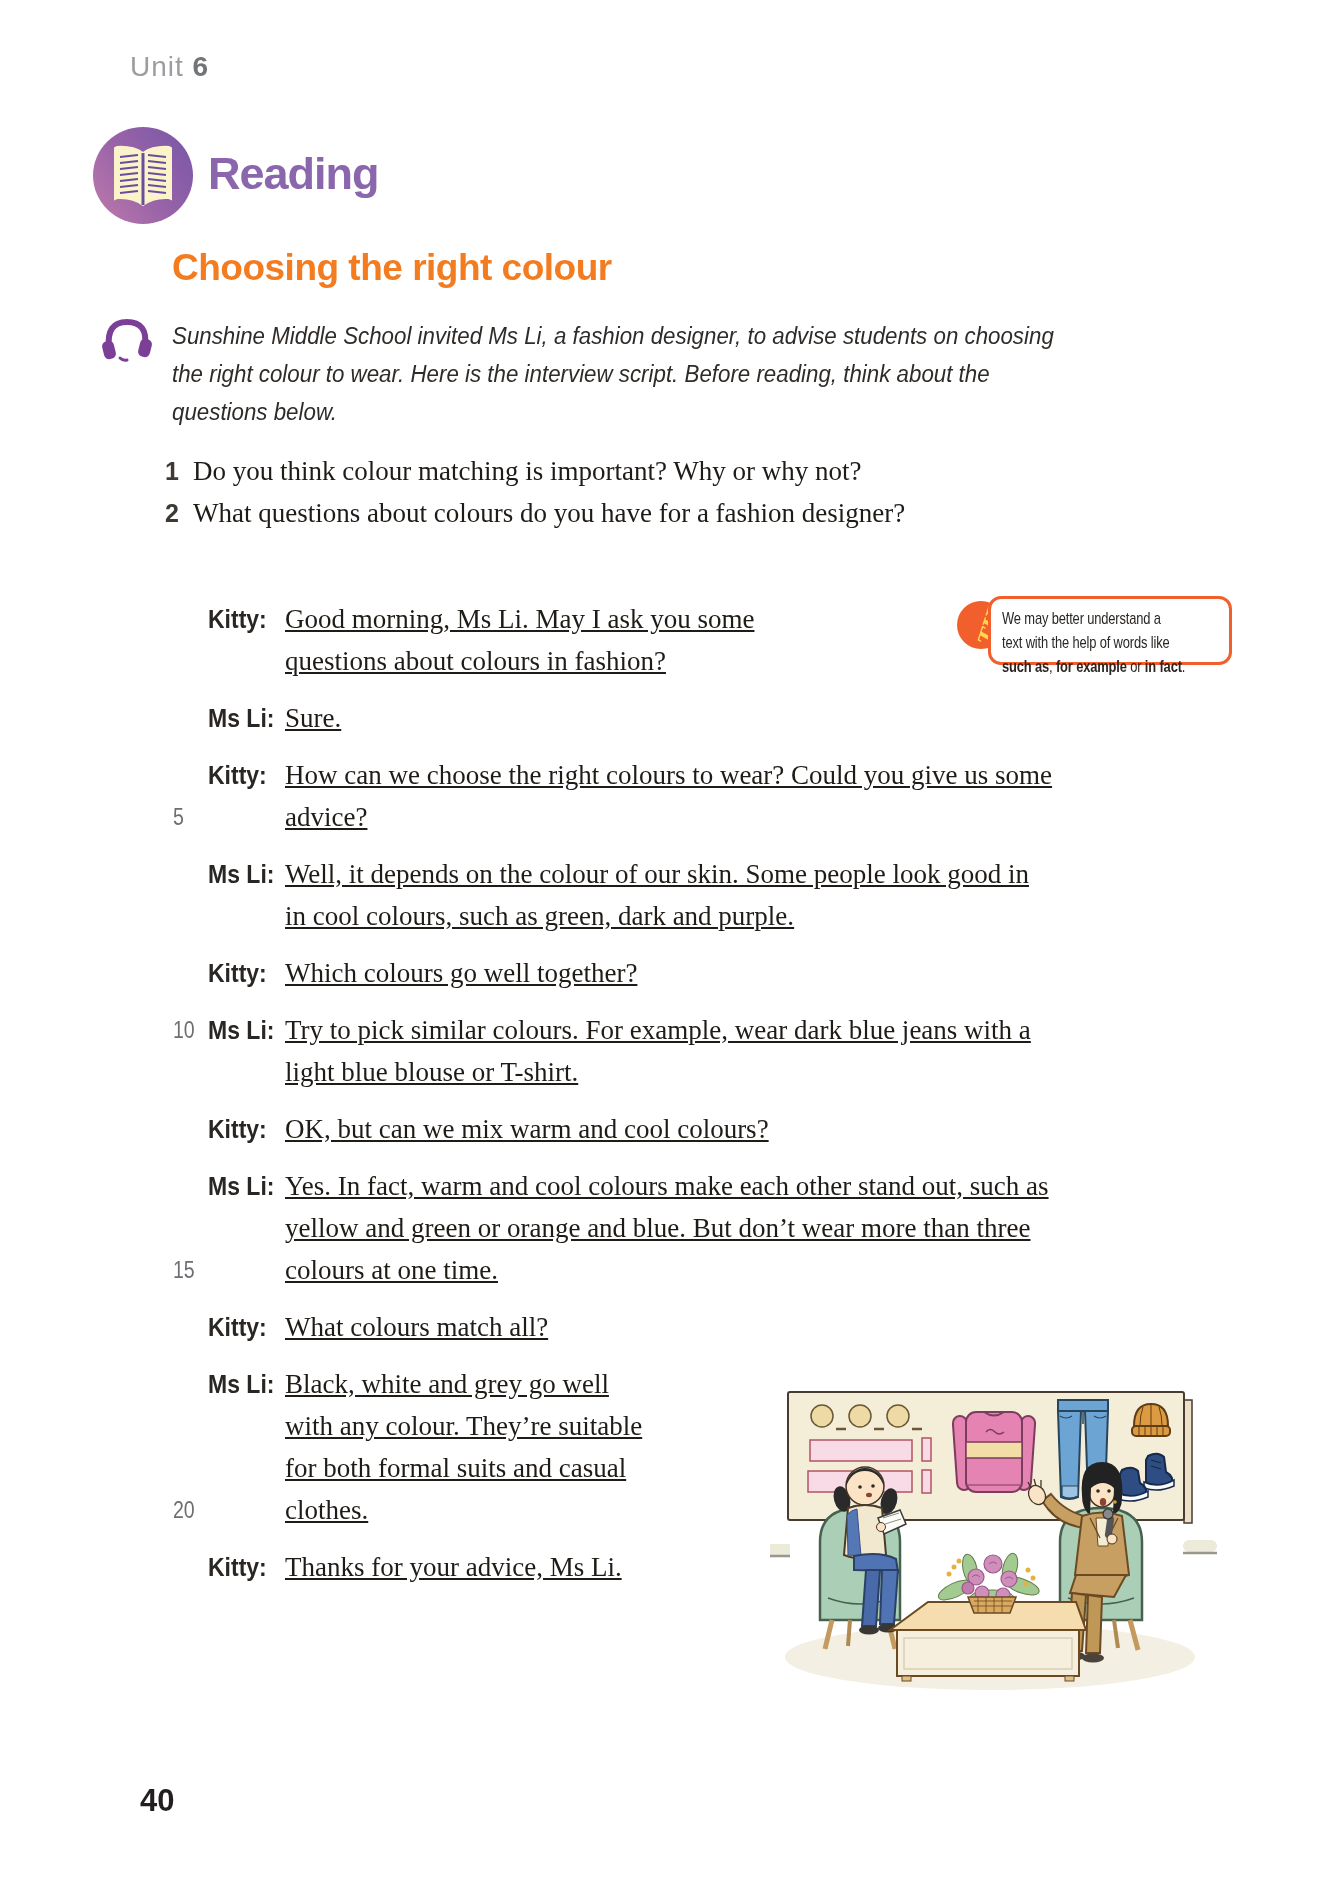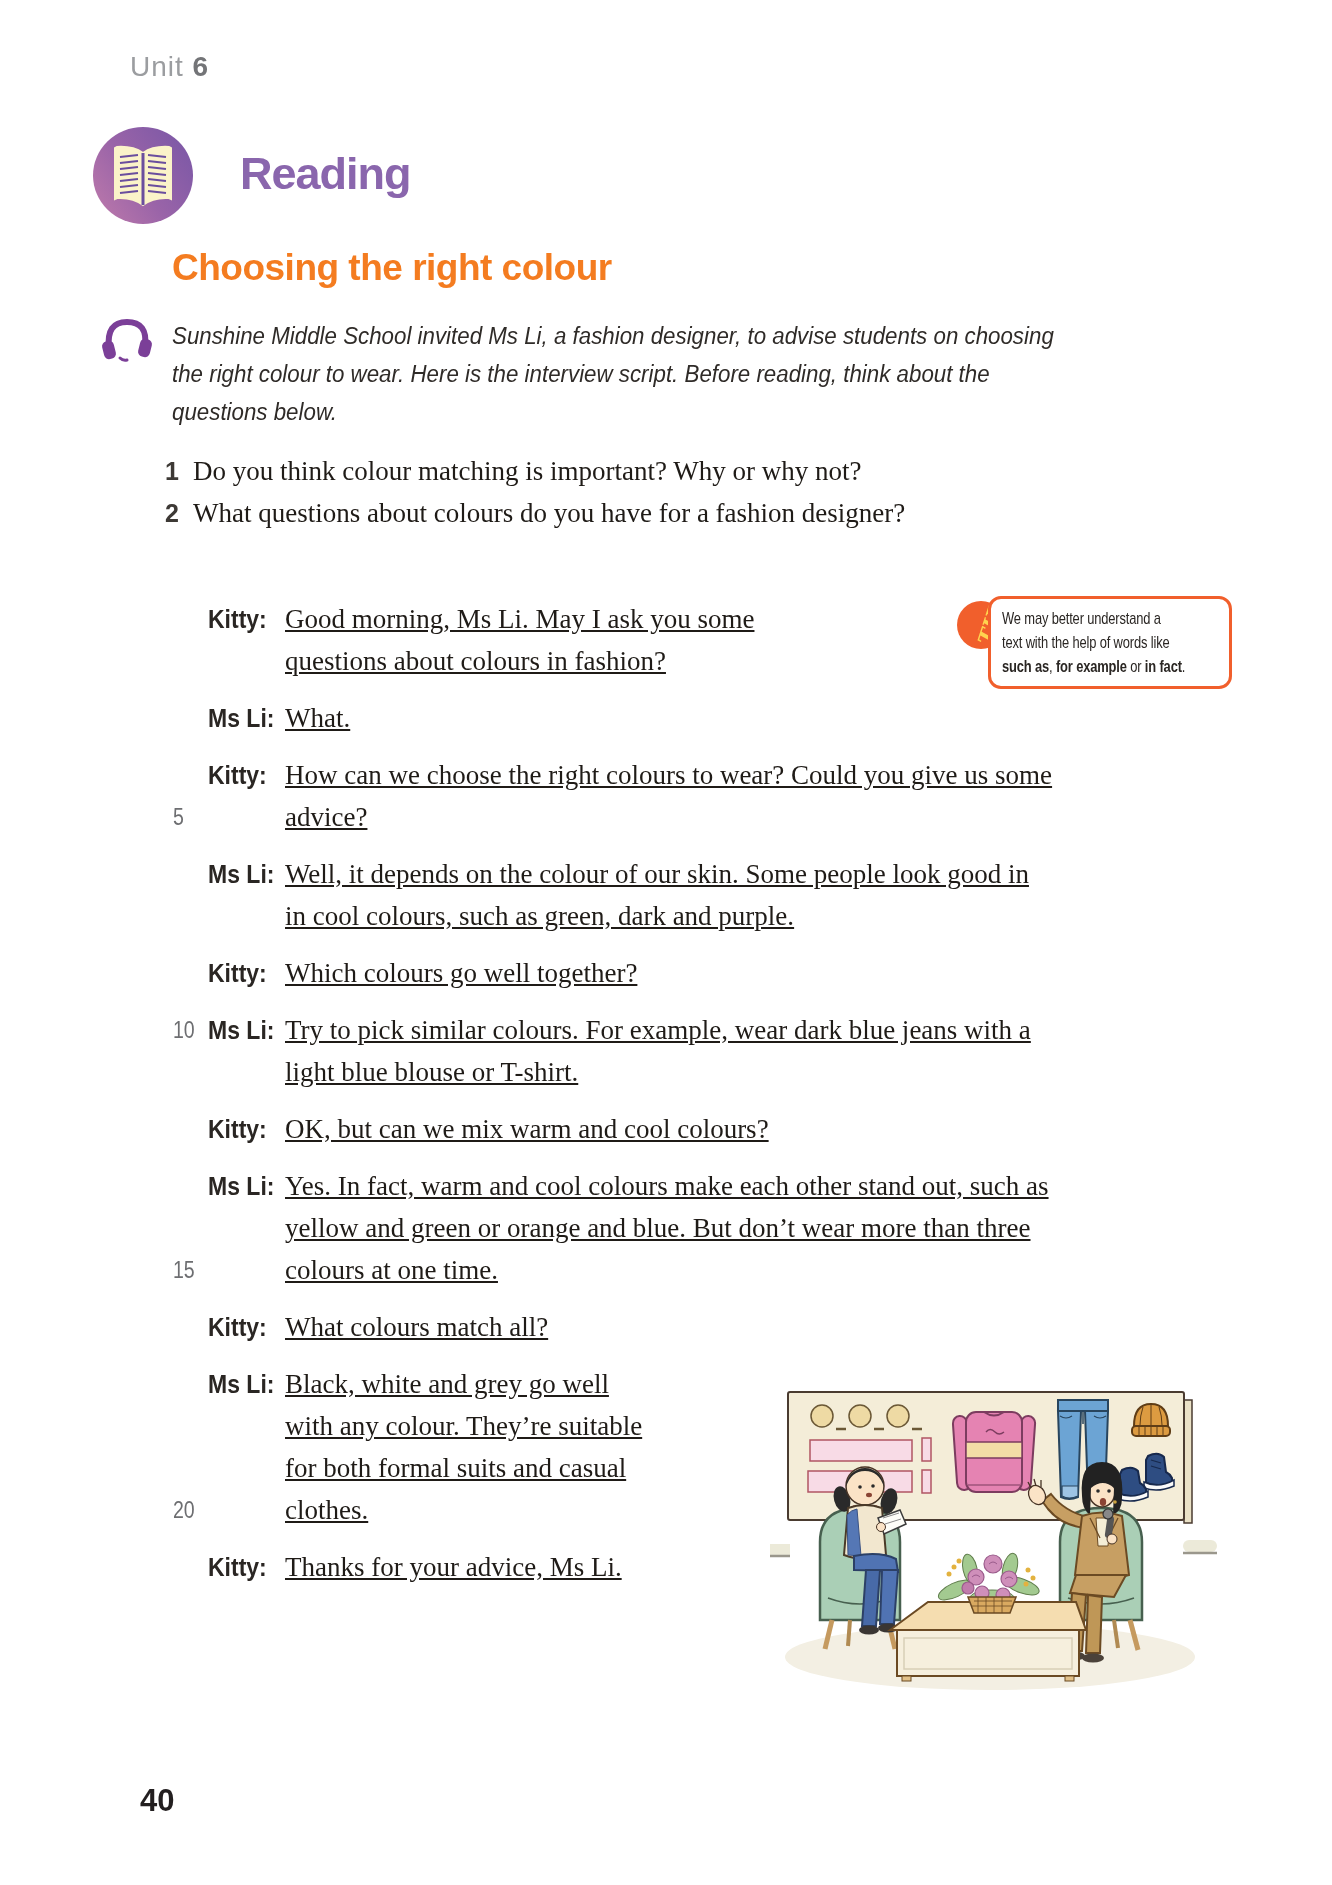--- a/index.html
+++ b/index.html
@@ -7,21 +7,21 @@
         font-family:"Liberation Sans",sans-serif;}
 
   .unit{position:absolute;left:130px;top:51px;font-size:28px;color:#9b9da0;letter-spacing:1px;}
   .unit b{color:#737477;font-weight:700;}
 
   .badge{position:absolute;left:93px;top:127px;width:100px;height:97px;border-radius:50%;
          background:linear-gradient(55deg,#c07bab 0%,#9a64a8 45%,#7756a6 100%);}
   .badge svg{position:absolute;left:10px;top:10px;}
 
   .reading-title{position:absolute;left:208px;top:148px;font-size:45px;font-weight:bold;
-                 color:#8a66ad;letter-spacing:-1px;margin-left:32px;}
+                 color:#8a66ad;letter-spacing:-1px;}
 
   .heading{position:absolute;left:172px;top:247px;margin:0;font-size:37px;font-weight:bold;
            color:#f47c20;letter-spacing:-0.5px;}
 
   .headphones{position:absolute;left:100px;top:314px;}
 
   .intro{position:absolute;left:172px;top:317px;font-style:italic;font-size:23px;line-height:38px;
          color:#2f2b28;transform:scaleX(.97);transform-origin:0 0;}
   .iline{white-space:nowrap;}
 
@@ -40,21 +40,21 @@
            transform:scaleX(.92);transform-origin:0 0;}
   .mnum{position:absolute;left:-112px;height:42px;line-height:42px;
         font-family:"Liberation Sans",sans-serif;font-size:23px;color:#6d6e71;
         transform:scaleX(.85);transform-origin:0 0;}
 
   .tip-badge{position:absolute;left:957px;top:601px;width:48px;height:48px;border-radius:50%;
              background:#f15f2c;}
   .tip-label{position:absolute;left:13px;top:11px;display:inline-block;
              font-family:"DejaVu Serif",serif;font-style:italic;font-weight:bold;font-size:21px;
              color:#ffd44f;transform:rotate(-72deg);transform-origin:center;}
-  .tip{position:absolute;left:988px;top:596px;width:244px;height:93px;box-sizing:border-box;
+  .tip{position:absolute;left:988px;top:596px;width:244px;height:69px;box-sizing:border-box;
        border:3px solid #f15f2c;border-radius:13px;background:#ffffff;}
   .tip-lines{position:absolute;left:11px;top:8px;width:300px;font-size:17px;line-height:24px;
              color:#2a2623;letter-spacing:-0.2px;transform:scaleX(.76);transform-origin:0 0;}
   .tline{white-space:nowrap;}
   .tline b{font-weight:bold;}
 
   .illustration{position:absolute;left:770px;top:1358px;width:450px;height:340px;}
 
   .pagenum{position:absolute;left:140px;top:1783px;font-size:31px;font-weight:bold;color:#231f20;}
 </style>
@@ -99,21 +99,21 @@
     </div>
 
   <div class="dialogue" id="dialogue">
       <div class="turn">
         <span class="speaker">Kitty:</span>
         <div class="dline">Good morning, Ms Li. May I ask you some</div>
         <div class="dline">questions about colours in fashion?</div>
       </div>
       <div class="turn">
         <span class="speaker">Ms Li:</span>
-        <div class="dline">What.</div>
+        <div class="dline">Sure.</div>
       </div>
       <div class="turn">
         <span class="speaker">Kitty:</span>
         <span class="mnum" style="top: 42px;">5</span>
         <div class="dline">How can we choose the right colours to wear? Could you give us some</div>
         <div class="dline">advice?</div>
       </div>
       <div class="turn">
         <span class="speaker">Ms Li:</span>
         <div class="dline">Well, it depends on the colour of our skin. Some people look good in</div>

